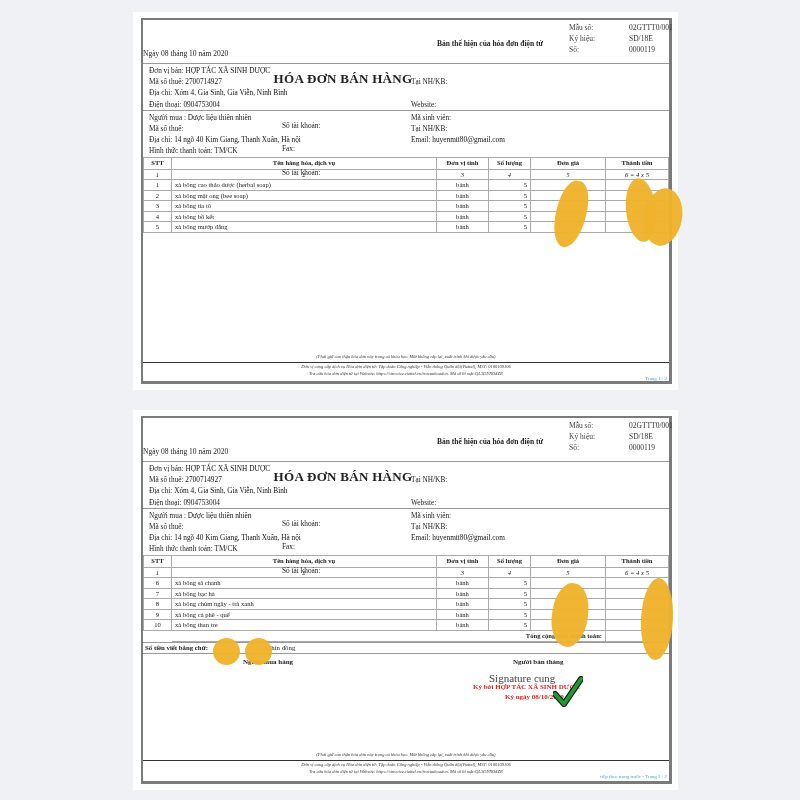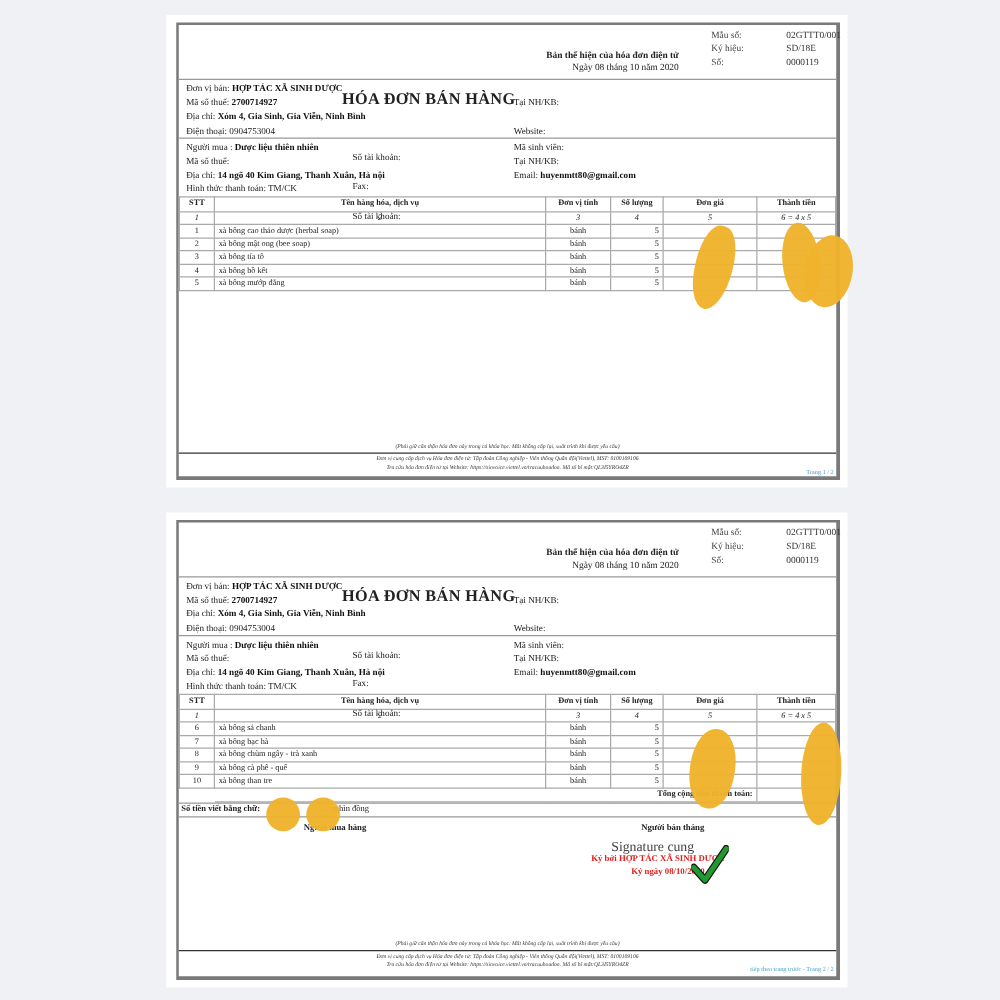--- a/index.html
+++ b/index.html
@@ -27,33 +27,33 @@
   }
   .hdr .title {
     position: absolute; left: 0; width: 400px; top: 4px; text-align: center;
     font-weight: bold; font-size: 13px; letter-spacing: 0.3px; margin-top: 47px;
   }
   .hdr .sub {
     position: absolute; left: 0; width: 400px; top: 19px; text-align: right;
     font-weight: bold; font-size: 7.5px;
   }
   .hdr .date {
-    position: absolute; left: 0; width: 400px; top: 29px; text-align: right;
+    position: absolute; left: 0; width: 400px; top: 29px; text-align: left;
     font-size: 7.5px;
   }
   .hdr .meta { position: absolute; left: 390px; top: 2px; font-size: 7.5px; line-height: 11px; margin-left: 36px; }
   .hdr .meta .row { display: flex; }
   .hdr .meta .k { width: 60px; color: #444; }
   .hdr .meta .v { color: #333; }
 
   .info { font-size: 7.3px; line-height: 11.2px; padding: 1px 6px 0 6px; position: relative; }
   .info .line { position: relative; height: 11.2px; white-space: nowrap; }
   .info .c2 { position: absolute; left: 133px; top: 0; margin-top: 44px; }
   .info .c3 { position: absolute; left: 262px; top: 0; }
-  .info b { font-weight: bold; color: #111; }
+  .info b { font-weight: normal; color: #111; }
   .sep { border-top: 1px solid #999; }
 
   table.items {
     width: 100%; border-collapse: collapse; font-size: 6.6px;
     border-top: 1px solid #999;
   }
   table.items th, table.items td {
     border: 1px solid #aaa; height: 10.6px; padding: 0 3px; line-height: 9.6px;
   }
   table.items th { font-weight: bold; text-align: center; height: 12px; }

